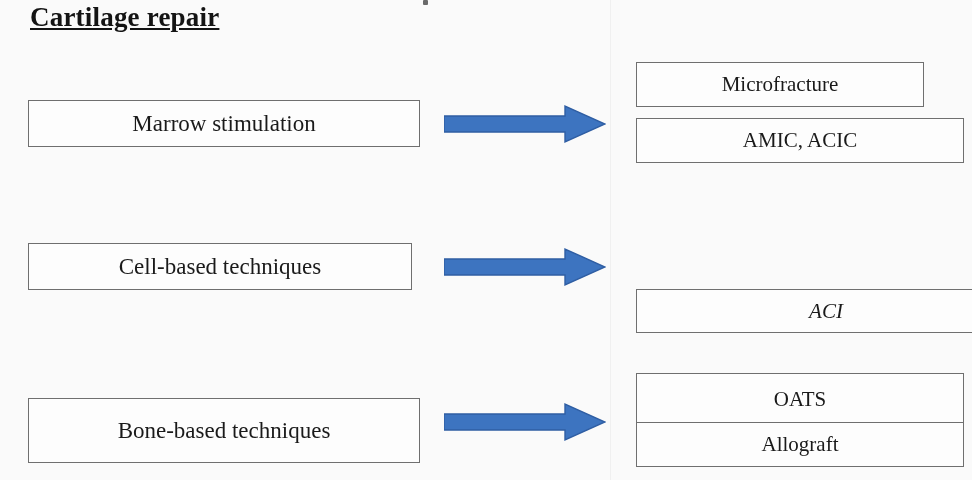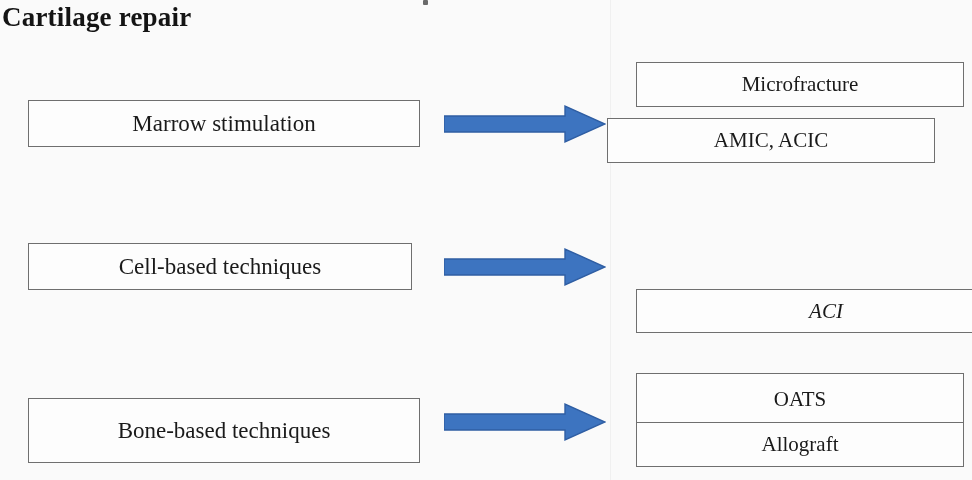--- a/index.html
+++ b/index.html
@@ -16,27 +16,28 @@
   .slide-edge{
     position:absolute;left:610px;top:0;width:1px;height:480px;
     background:#f0f0f0;
   }
   .crop-mark{
     position:absolute;left:423px;top:0px;width:5px;height:5px;
     background:#3a3a3a;opacity:.75;border-radius:1px;
   }
 
   .title{
-    position:absolute;left:2px;top:1px;
+    position:absolute;left:30px;top:1px;
     font-weight:bold;
     font-size:27px;
     line-height:32px;
     color:#141414;
     letter-spacing:.2px;
     white-space:nowrap;
+    text-decoration:underline;
   }
 
   .box{
     position:absolute;
     box-sizing:border-box;
     background:#fdfdfd;
     border:1.6px solid #6f6f6f;
     display:flex;align-items:center;justify-content:center;
     color:#1a1a1a;
     text-align:center;
@@ -44,22 +45,22 @@
   }
   .box-left{font-size:23px;}
   .box-right{font-size:21px;}
 
   
   .lb1{left:28px;top:100px;width:392px;height:47px;}
   .lb2{left:28px;top:243px;width:384px;height:47px;}
   .lb3{left:28px;top:398px;width:392px;height:65px;}
 
   
-  .rb1{left:636px;top:62px;width:328px;height:45px;}
-  .rb2{left:607px;top:118px;width:328px;height:45px;text-align:right;}
+  .rb1{left:636px;top:62px;width:288px;height:45px;}
+  .rb2{left:636px;top:118px;width:328px;height:45px;text-align:right;}
   .rb3{left:636px;top:181px;width:328px;height:45px;}
   .rb4{left:636px;top:243px;width:328px;height:45px;}
   .rb5{left:636px;top:289px;width:380px;height:44px;font-style:italic;}
   .rb6{left:636px;top:373px;width:328px;height:52px;}
   .rb7{left:636px;top:422px;width:328px;height:45px;}
 
   
   .arrow{position:absolute;width:162px;height:40px;}
   .a1{left:444px;top:104px;}
   .a2{left:444px;top:247px;}

